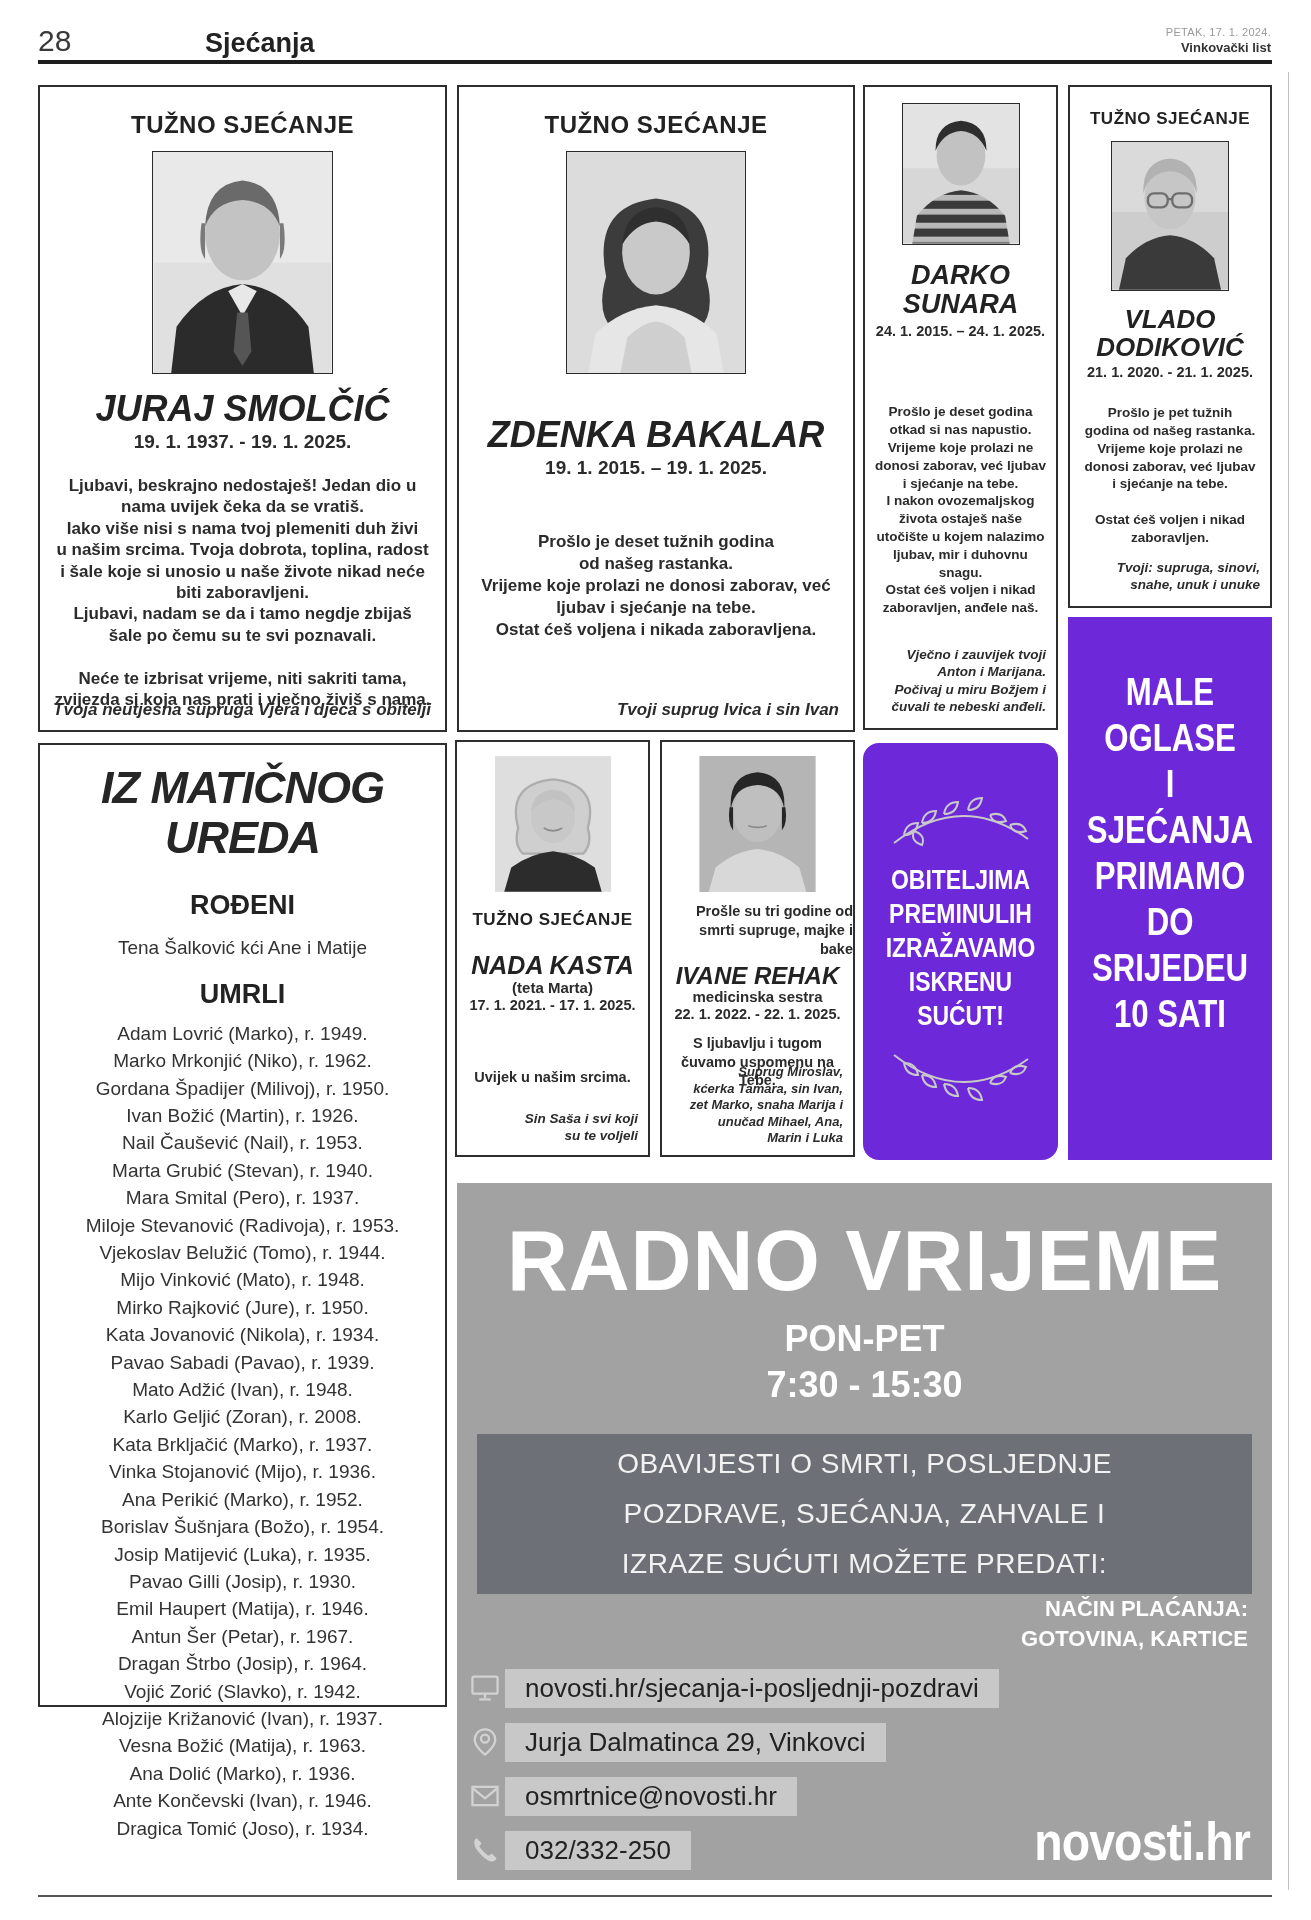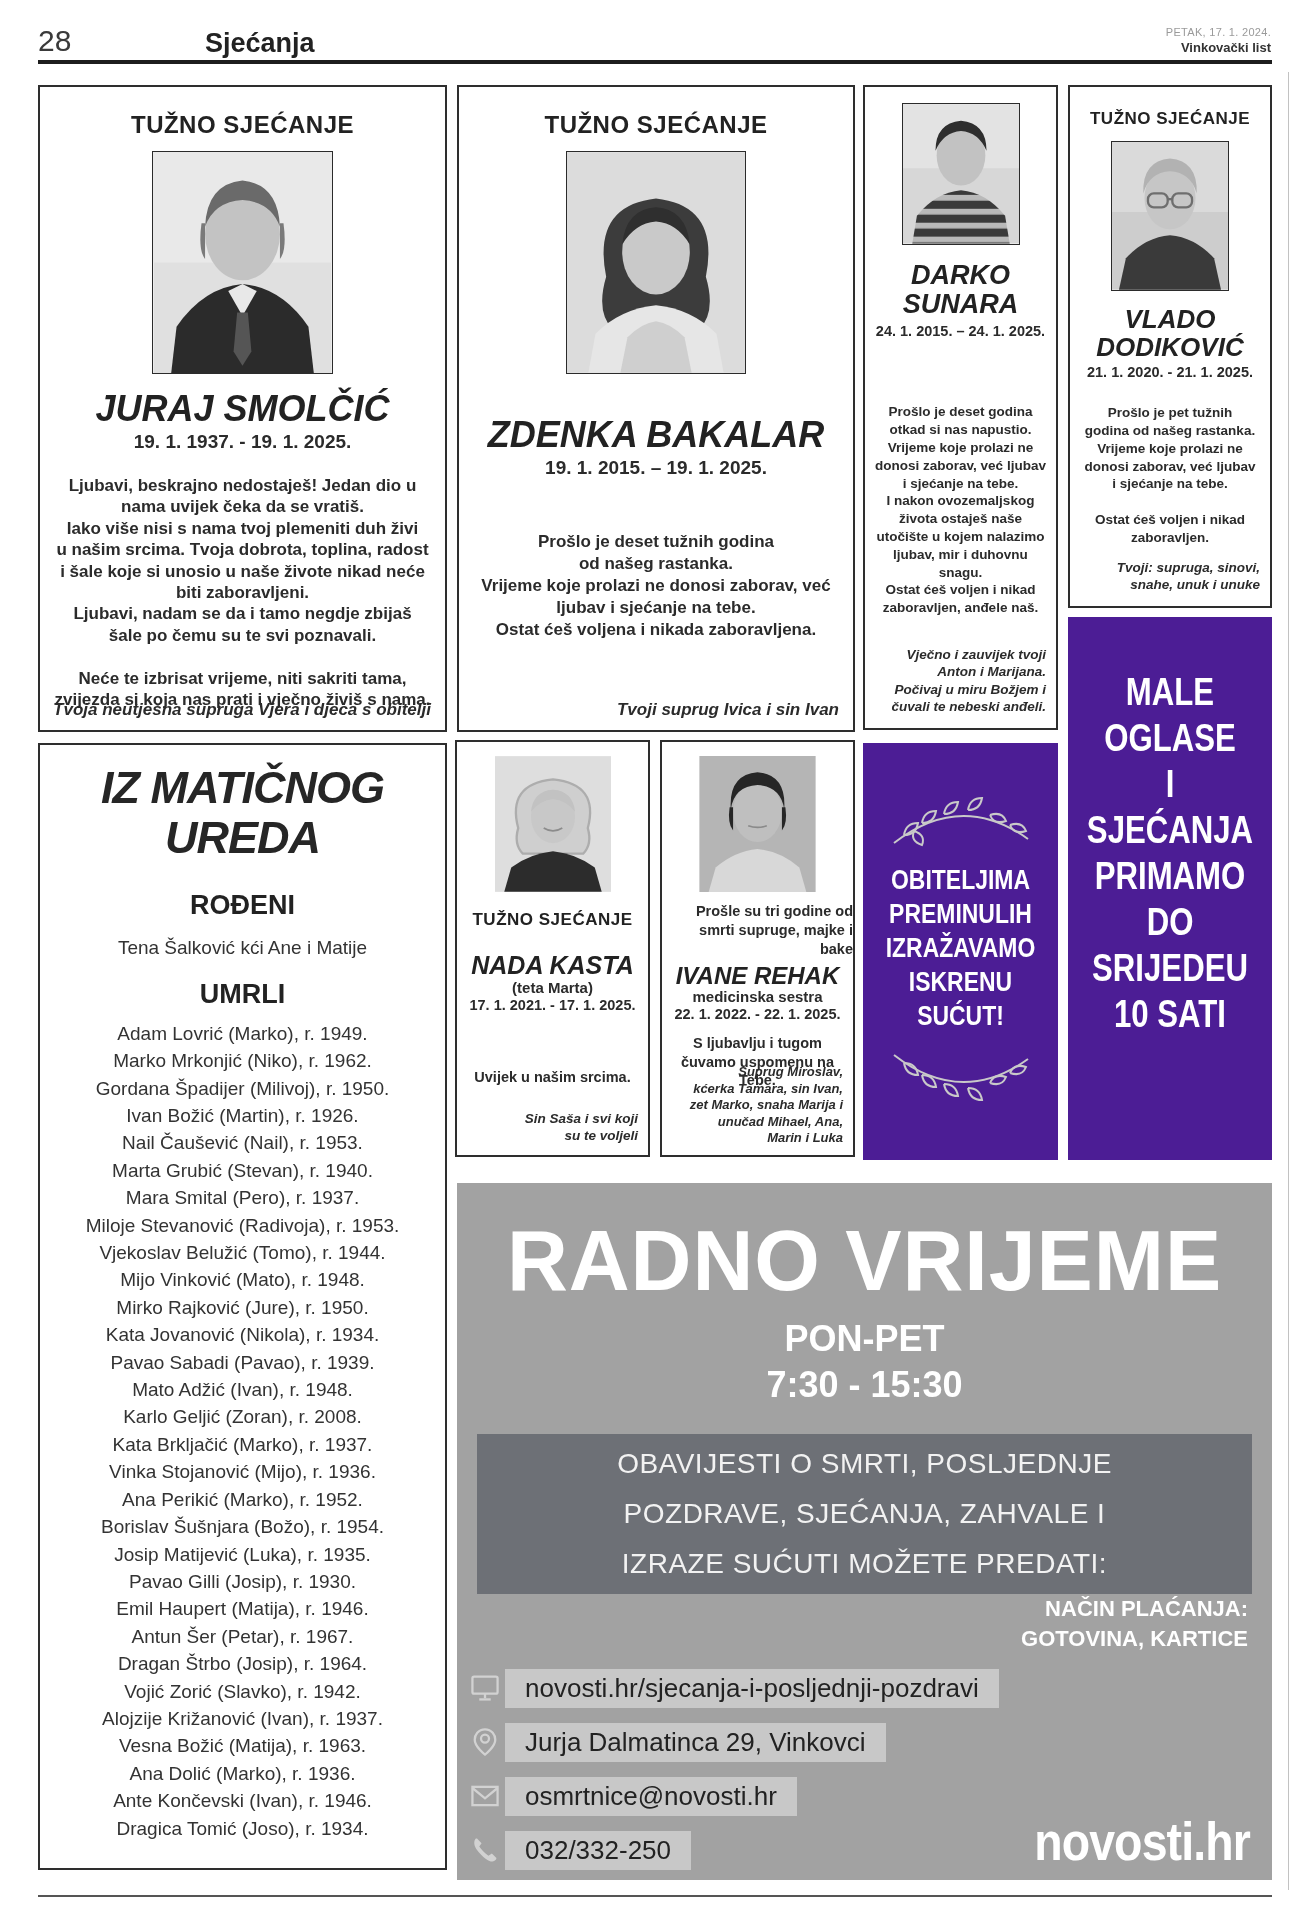--- a/index.html
+++ b/index.html
@@ -9,21 +9,21 @@
   .hdr-sec{position:absolute;left:205px;top:28px;font-size:27px;font-weight:700;color:#222;text-align:right;}
   .hdr-right{position:absolute;right:40px;top:26px;text-align:right;line-height:1.25;}
   .hdr-date{font-size:11px;color:#9a9a9a;letter-spacing:.3px;}
   .hdr-pub{font-size:13px;color:#333;font-weight:700;}
   .hdr-rule{position:absolute;left:38px;top:60px;width:1234px;height:4px;background:#1d1d1d;}
   .edge-rule{position:absolute;top:72px;left:1288px;width:1px;height:1818px;background:#c2c2c2;}
   .bot-rule{position:absolute;left:38px;top:1895px;width:1234px;height:2px;background:#555;}
 
   .box{position:absolute;border:2px solid #2e2e2e;background:#fff;box-sizing:border-box;
        text-align:center;}
-  .gray{position:absolute;background:#4c1d95;color:#fff;text-align:center;box-sizing:border-box;}
+  .gray{position:absolute;background:#6d28d9;color:#fff;text-align:center;box-sizing:border-box;}
 
   .tz{font-weight:700;letter-spacing:.5px;color:#222;}
   .name{font-style:italic;font-weight:700;color:#222;white-space:pre-line;line-height:1.08;}
   .dates{font-weight:700;color:#2b2b2b;}
   .btxt{font-weight:700;white-space:pre-line;color:#2b2b2b;}
   .sig{position:absolute;font-style:italic;font-weight:700;white-space:pre-line;
        text-align:right;color:#2b2b2b;}
   .photo{margin:0 auto;border:1px solid #2b2b2b;line-height:0;}
   .photo.nb{border:none;}
   .photo svg{width:100%;height:100%;}
@@ -186,21 +186,21 @@
 Vrijeme koje prolazi ne
 donosi zaborav, već ljubav
 i sjećanje na tebe.
 
 Ostat ćeš voljen i nikad
 zaboravljen.</div>
     <div class="sig" style="right:10px;bottom:12px;font-size:13.5px;line-height:1.3;">Tvoji: supruga, sinovi,
 snahe, unuk i unuke</div>
   </div>
 
-  <div class="box" style="left:38px;top:743px;width:409px;height:1127px;padding:0 10px;">
+  <div class="box" style="left:38px;top:743px;width:409px;height:964px;padding:0 10px;">
     <div class="reg-title">IZ MATIČNOG UREDA</div>
     <div class="reg-h">ROĐENI</div>
     <div class="reg-born">Tena Šalković kći Ane i Matije</div>
     <div class="reg-h" style="margin-top:20px;">UMRLI</div>
     <div class="reg-list">
         <div>Adam Lovrić (Marko), r. 1949.</div>
         <div>Marko Mrkonjić (Niko), r. 1962.</div>
         <div>Gordana Špadijer (Milivoj), r. 1950.</div>
         <div>Ivan Božić (Martin), r. 1926.</div>
         <div>Nail Čaušević (Nail), r. 1953.</div>
@@ -273,21 +273,21 @@
     <div class="btxt" style="font-size:14.5px;line-height:1.3;margin-top:12px;">S ljubavlju i tugom
 čuvamo uspomenu na
 Tebe.</div>
     <div class="sig" style="right:10px;bottom:8px;font-size:13px;line-height:1.28;">Suprug Miroslav,
 kćerka Tamara, sin Ivan,
 zet Marko, snaha Marija i
 unučad Mihael, Ana,
 Marin i Luka</div>
   </div>
 
-  <div class="gray" style="left:863px;top:743px;width:195px;height:417px;padding-top:46px;">
+  <div class="gray" style="left:863px;top:743px;width:195px;height:417px;padding-top:46px;border-radius:16px;">
     <div class="laurel">
       <svg viewBox="0 0 150 60">
           <g stroke="#c9c9c9" stroke-width="2" fill="none">
             <path d="M8,54 Q75,2 142,50"></path>
             <path d="M18,46 q2,-12 14,-12 q-2,12 -14,12"></path>
             <path d="M36,34 q2,-12 14,-12 q-2,12 -14,12"></path>
             <path d="M58,25 q2,-12 14,-12 q-2,12 -14,12"></path>
             <path d="M82,21 q2,-12 14,-12 q-2,12 -14,12"></path>
             <path d="M104,26 q12,-4 16,6 q-12,4 -16,-6"></path>
             <path d="M124,36 q12,-4 16,6 q-12,4 -16,-6"></path>

